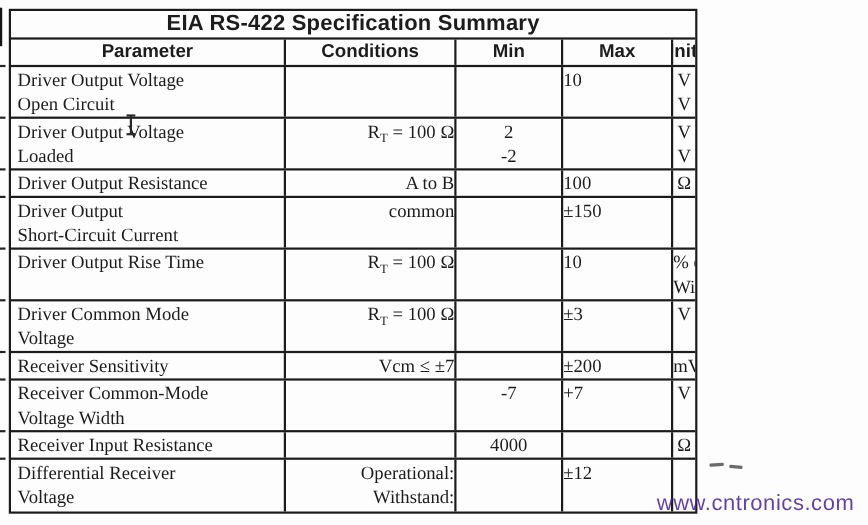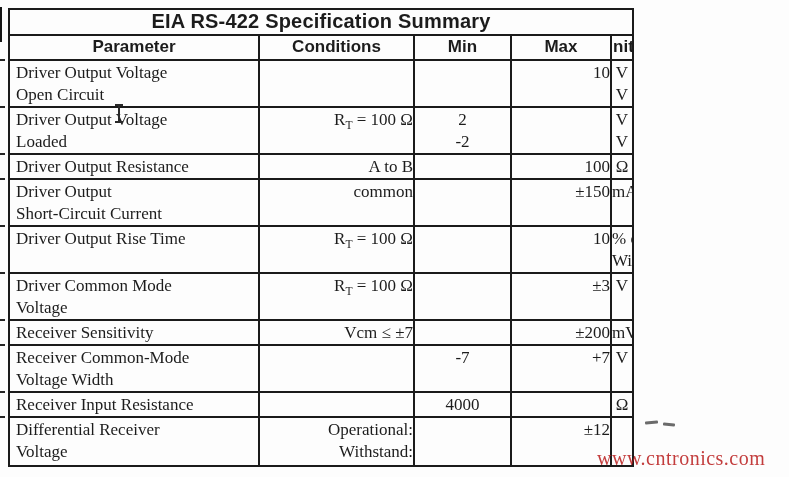--- a/index.html
+++ b/index.html
@@ -33,21 +33,21 @@
   
   .trow:not(:last-child)::after,
   .head-row::after {
     content:""; position:absolute; left:-10px; bottom:-2px;
     width:5px; height:2px; background:#262626;
   }
   .cell { border-right:2px solid #1b1b1b; padding-top:1px; overflow:hidden; }
   .c-param { width:250px; padding-left:6px; }
   .c-cond  { width:155px; padding-left:7px;text-align:right; }
   .c-min   { width:97px;  text-align:center; }
-  .c-max   { width:100px; text-align:right; }
+  .c-max   { width:100px; text-align:left; }
   .c-units { flex:1; text-align:center; border-right:none; }
   .line { line-height:22px; font-size:17px; white-space:nowrap; }
   sub { font-size:0.68em; line-height:0; }
   .watermark {
     position:absolute; left:597px; top:447px;
     font-family:"Liberation Sans", sans-serif; font-size:20px;
     letter-spacing:0.5px; opacity:0.85; white-space:nowrap;
   }
   
   .smudge { position:absolute; background:#3a3a3a; opacity:0.75; border-radius:1px; }
@@ -135,23 +135,20 @@
             <div class="line">Driver Output</div>
             <div class="line">Short-Circuit Current</div>
           </div>
           <div class="cell c-cond">
             <div class="line">common</div>
           </div>
           <div class="cell c-min"></div>
           <div class="cell c-max">
             <div class="line">±150</div>
           </div>
-          <div class="cell c-units">
-            <div class="line">mA</div>
-          </div>
         </div>
         <div class="trow" data-lines="2">
           <div class="cell c-param">
             <div class="line">Driver Output Rise Time</div>
           </div>
           <div class="cell c-cond">
             <div class="line"><span>R</span><sub>T</sub><span> = 100 Ω</span></div>
           </div>
           <div class="cell c-min"></div>
           <div class="cell c-max">
@@ -242,15 +239,15 @@
   </div>
 
   <div class="edge-artifact"></div>
   <div class="smudge smudge-a"></div>
   <div class="smudge smudge-b"></div>
 
   <div class="ibeam">
       <span class="stem"></span>
     </div>
 
-  <div class="watermark" style="color: #b91c1c; font-family: Liberation Serif, serif;">www.cntronics.com</div>
+  <div class="watermark" style="color: #4c1d95;">www.cntronics.com</div>
 
 </div>
 
 </body></html>

